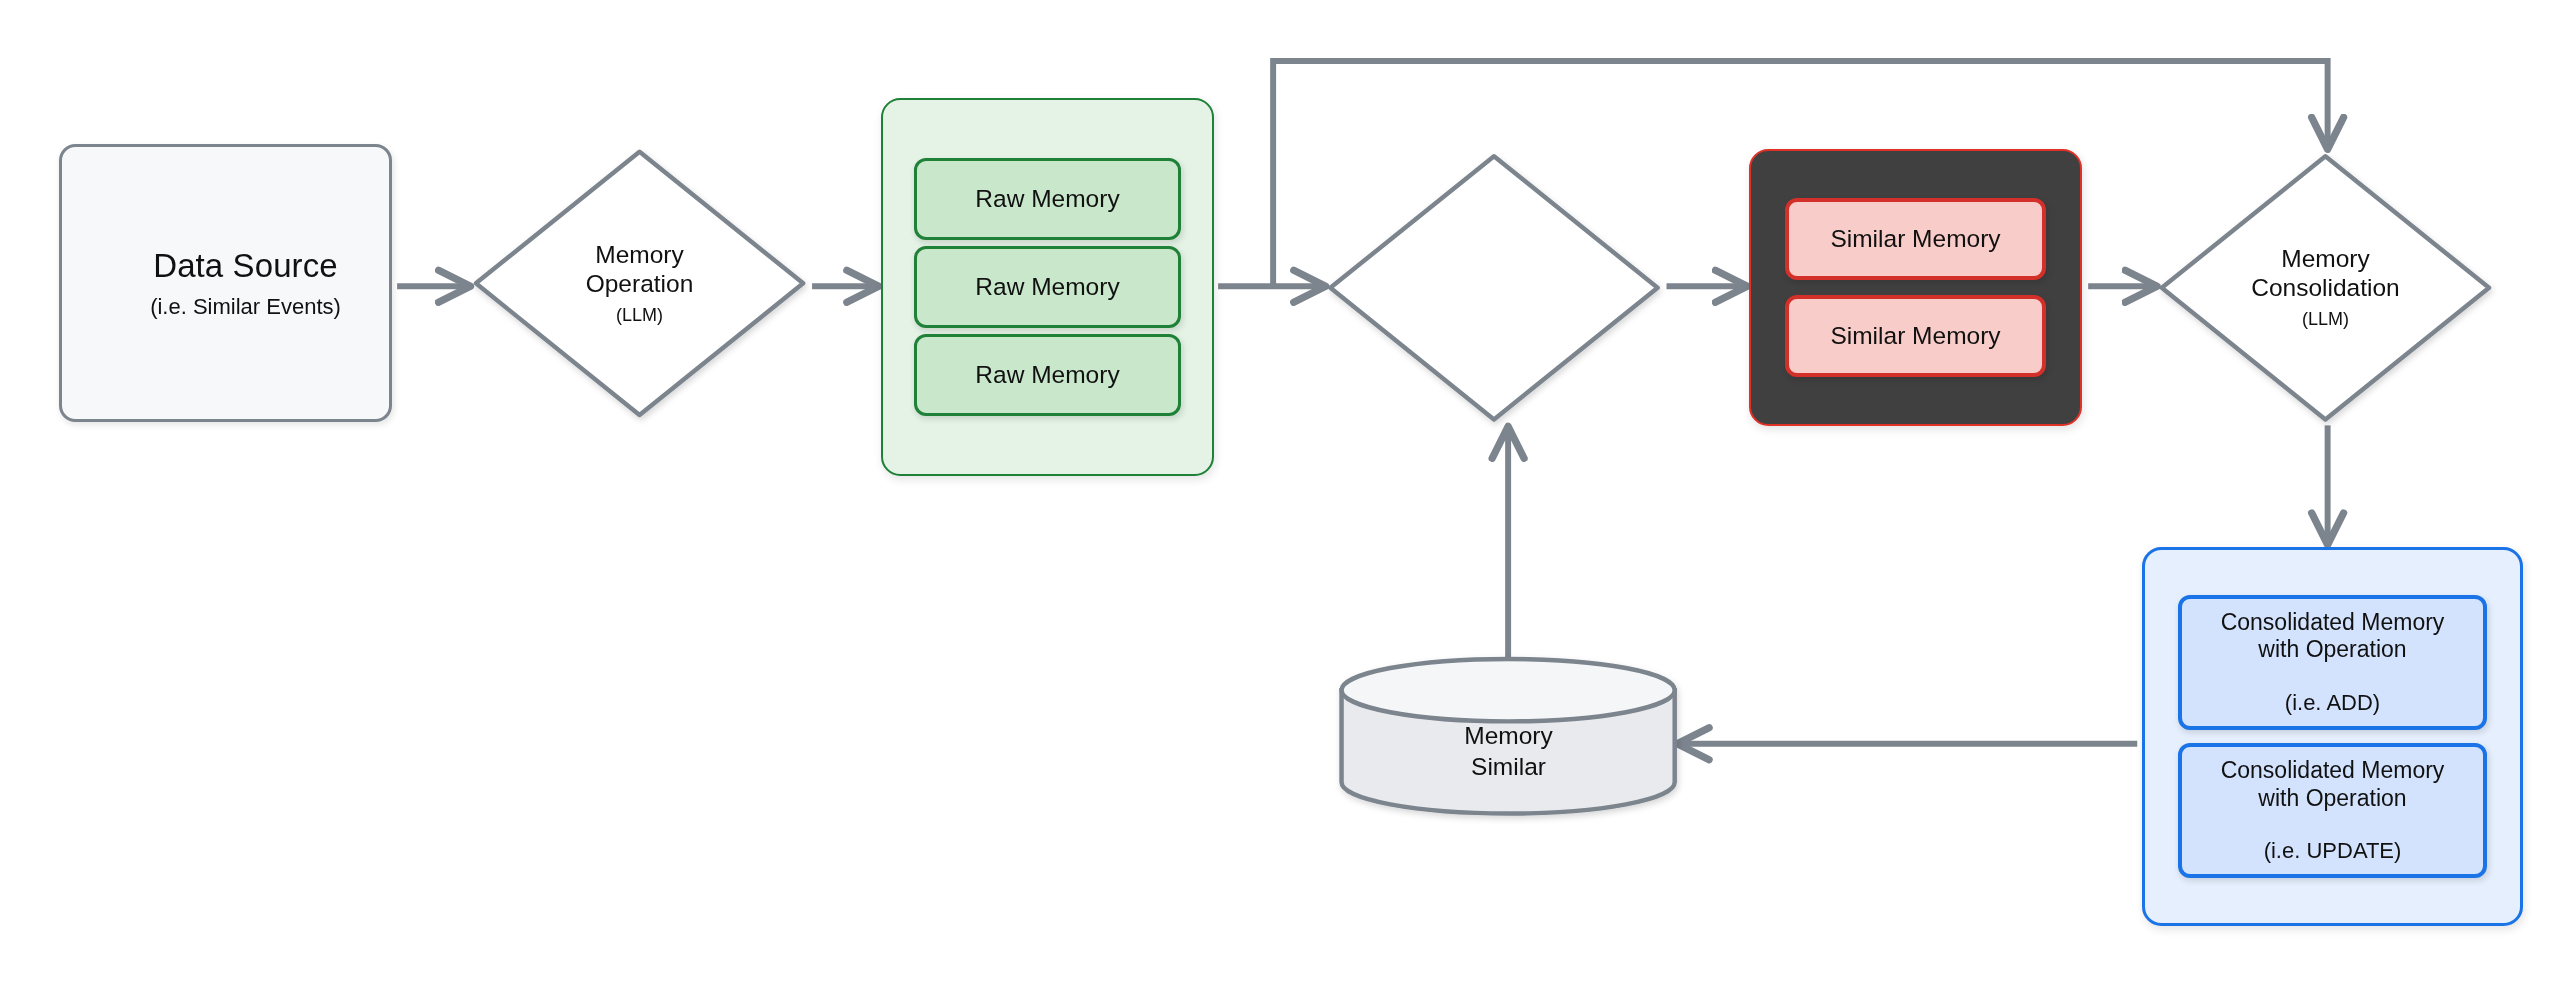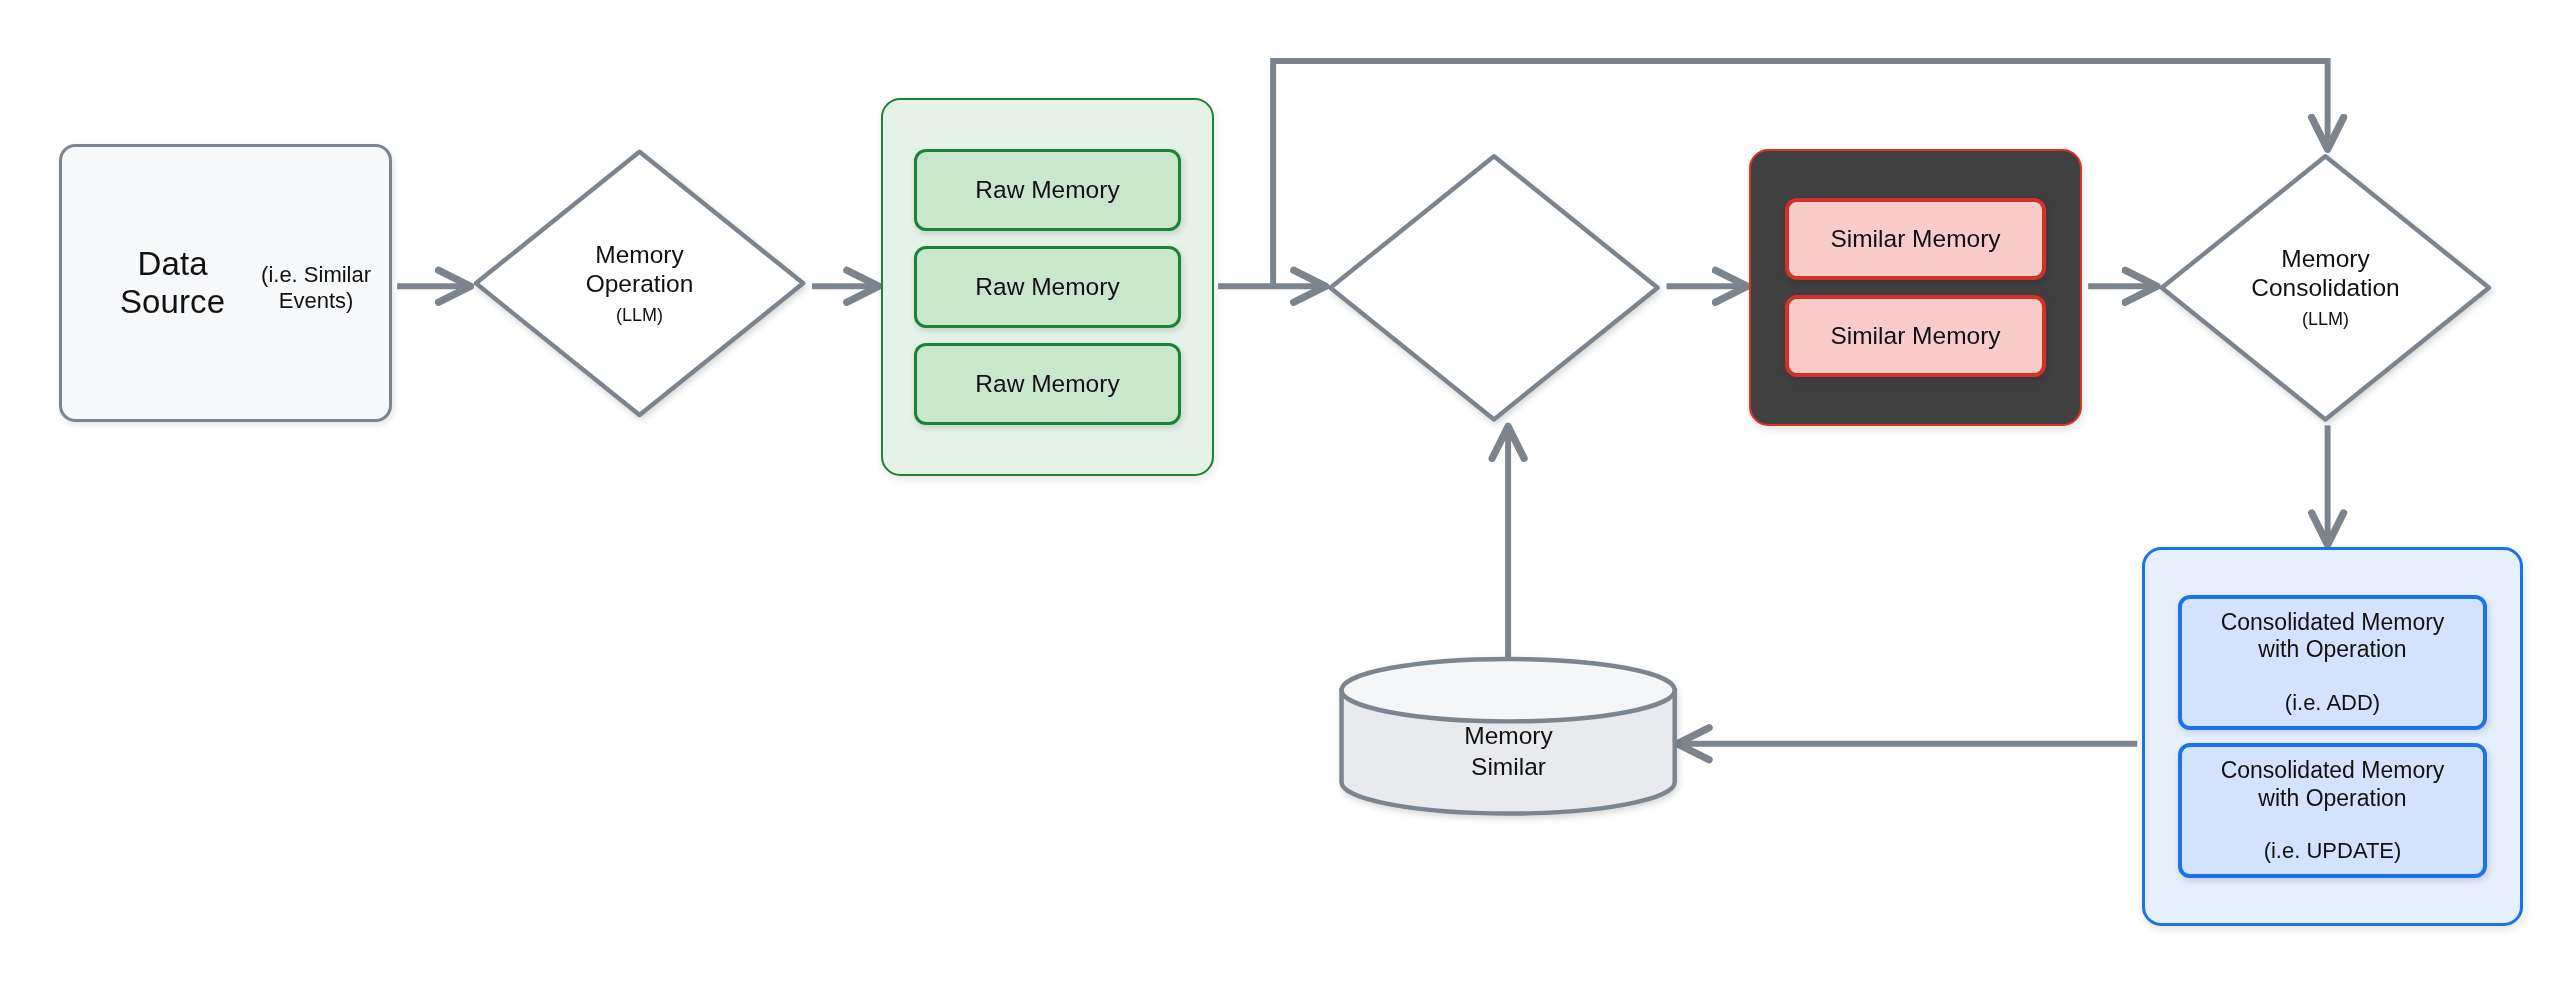--- a/index.html
+++ b/index.html
@@ -20,20 +20,21 @@
     top: 0;
     left: 0;
     width: 2576px;
     height: 1001px;
     pointer-events: none;
   }
   .node {
     position: absolute;
     box-sizing: border-box;
     display: flex;
+    flex-direction: column;
     align-items: center;
     justify-content: center;
     text-align: center;
     color: #111111;
     padding-left: 40px;
   }
 
   
   #data-source {
     left: 59px; top: 144px; width: 333px; height: 278px;
@@ -87,21 +88,21 @@
     box-shadow: 1.5px 3px 6px rgba(0,0,0,0.13);
     color: #111111;
   }
 
   
   #raw-group {
     left: 881px; top: 98px; width: 333px; height: 378px;
     background: #e4f3e5;
     border: 2.2px solid #1f8038;
     padding: 20px 31px;
-    gap: 15px;
+    gap: 6px;
   }
   #raw-group .card {
     height: 82px;
     background: #c9e7cb;
     border: 3.7px solid #1f8038;
     font-size: 24.5px;
   }
 
   
   #similar-group {

